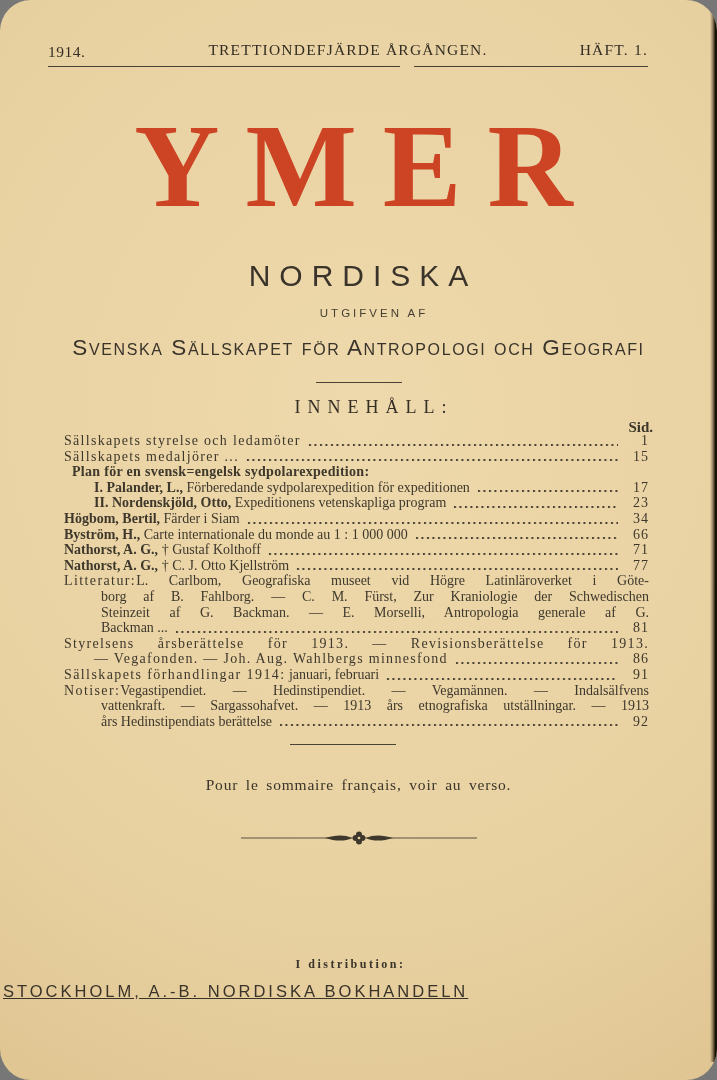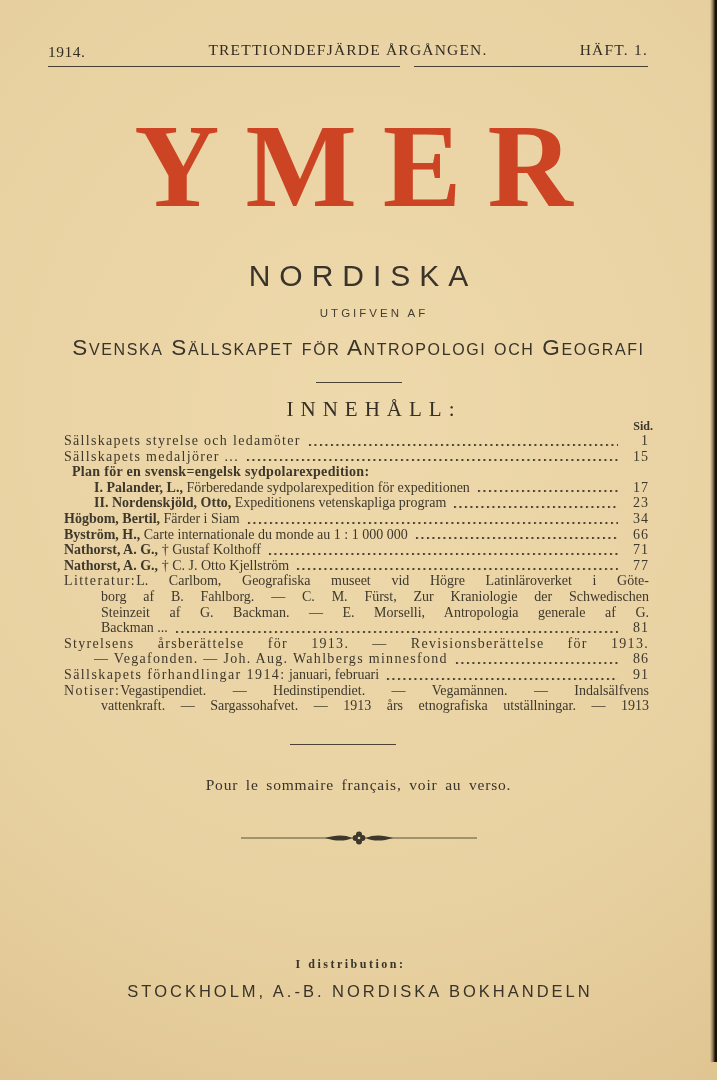--- a/index.html
+++ b/index.html
@@ -4,20 +4,21 @@
 <style>
   html,body{margin:0;padding:0;background:#777;}
   .page{
     position:relative;
     width:717px;height:1080px;
     overflow:hidden;
     background:
       radial-gradient(130% 95% at 50% 38%, #eed9ac 0%, #e8d1a1 50%, #ddc18d 84%, #d2b37e 100%);
     font-family:"Liberation Serif", serif;
     color:#3e382c;
+    border-radius:31px;
   }
   .edge{
     position:absolute;top:0;right:0;width:7px;height:1062px;
     background:linear-gradient(to right, rgba(40,30,15,0), rgba(40,30,15,.45) 40%, #191206 75%);
   }
   
   .hdr{position:absolute;top:41px;left:48px;right:69px;height:20px;
        font-size:15.5px;letter-spacing:1.2px;color:#332d23;}
   .hdr .yr{position:absolute;left:0;top:2px;letter-spacing:.5px;}
   .hdr .vol{position:absolute;left:0;right:0;text-align:center;top:0;}
@@ -45,23 +46,23 @@
   .society{
     position:absolute;top:335px;left:0;right:0;text-align:center;
     font-family:"Liberation Sans", sans-serif;
     font-variant:small-caps;
     font-size:22.5px;letter-spacing:1.6px;color:#39332a;
   }
   .rule-s{position:absolute;top:382px;left:316px;width:86px;border-top:1.3px solid #4a4234;}
   
   .innehall{
     position:absolute;top:397px;left:0;right:0;text-align:center;
-    font-size:21px;letter-spacing:7px;text-indent:7px;color:#352f25;padding-left:24px;
+    font-size:18px;letter-spacing:7px;text-indent:7px;color:#352f25;padding-left:24px;
   }
-  .sid{position:absolute;top:419px;right:64px;font-size:12px;font-weight:bold;color:#3e382c;}
+  .sid{position:absolute;top:419px;right:64px;font-size:15px;font-weight:bold;color:#3e382c;}
   .toc{position:absolute;top:433px;left:64px;width:585px;font-size:14px;line-height:15.6px;}
   .toc-line{display:flex;align-items:baseline;white-space:pre;}
   .toc-line .pre{font-weight:bold;}
   .toc-line.spfx .pre{font-weight:normal;letter-spacing:1.4px;}
   .toc-line.sp .pre,.toc-line.sp .txt{letter-spacing:1.3px;}
   .toc-line.bold .txt{font-weight:bold;letter-spacing:.3px;margin-left:8px;}
   .toc-line.ind1{padding-left:30px;}
   .toc-line.ind2{padding-left:37px;}
   .leader{
     flex:1;align-self:flex-end;height:4px;margin:0 5px 2px 7px;
@@ -75,23 +76,23 @@
   .french{
     position:absolute;top:776px;left:0;right:0;text-align:center;
     font-size:15.5px;letter-spacing:.8px;word-spacing:3px;color:#3a342a;
   }
   .orn{position:absolute;top:830px;left:0;right:0;text-align:center;}
   .dist{
     position:absolute;top:957px;left:0;right:16px;text-align:center;
     font-size:12px;font-weight:bold;letter-spacing:2.5px;color:#3a342a;
   }
   .publisher{
-    position:absolute;top:982px;left:0;right:0;text-align:center;
+    position:absolute;top:982px;left:0;right:0;text-align:left;
     font-family:"Liberation Sans", sans-serif;
-    font-size:16.5px;letter-spacing:3px;text-indent:3px;color:#39332a;
+    font-size:16.5px;letter-spacing:3px;text-indent:3px;color:#39332a;text-decoration:underline;
   }
 </style>
 </head>
 <body>
 
 <div class="page">
 
   <div class="hdr">
     <span class="yr">1914.</span>
     <span class="vol">TRETTIONDEFJÄRDE ÅRGÅNGEN.</span>
@@ -121,20 +122,21 @@
     <div class="toc-line"><span class="pre">Nathorst, A. G.,</span><span class="txt"> † C. J. Otto Kjellström</span><span class="leader"></span><span class="pg">77</span></div>
     <div class="toc-line spfx nolead fill"><span class="pre">Litteratur:</span><span class="txt"> L. Carlbom, Geografiska museet vid Högre Latinläroverket i Göte-</span></div>
     <div class="toc-line ind2 nolead fill"><span class="txt">borg af B. Fahlborg. — C. M. Fürst, Zur Kraniologie der Schwedischen</span></div>
     <div class="toc-line ind2 nolead fill"><span class="txt">Steinzeit af G. Backman. — E. Morselli, Antropologia generale af G.</span></div>
     <div class="toc-line ind2"><span class="txt">Backman ...</span><span class="leader"></span><span class="pg">81</span></div>
     <div class="toc-line sp nolead fill"><span class="txt">Styrelsens årsberättelse för 1913. — Revisionsberättelse för 1913.</span></div>
     <div class="toc-line sp ind1"><span class="txt">— Vegafonden. — Joh. Aug. Wahlbergs minnesfond</span><span class="leader"></span><span class="pg">86</span></div>
     <div class="toc-line spfx"><span class="pre">Sällskapets förhandlingar 1914:</span><span class="txt"> januari, februari</span><span class="leader"></span><span class="pg">91</span></div>
     <div class="toc-line spfx nolead fill"><span class="pre">Notiser:</span><span class="txt"> Vegastipendiet. — Hedinstipendiet. — Vegamännen. — Indalsälfvens</span></div>
     <div class="toc-line ind2 nolead fill"><span class="txt">vattenkraft. — Sargassohafvet. — 1913 års etnografiska utställningar. — 1913</span></div>
+    <div class="toc-line ind2"><span class="txt">års Hedinstipendiats berättelse</span><span class="leader"></span><span class="pg">92</span></div>
   </div>
 
   <div class="rule-m"></div>
 
   <div class="french">Pour le sommaire français, voir au verso.</div>
 
   <div class="orn">
     <svg width="240" height="16" viewBox="0 0 240 16">
       <line x1="2" y1="8" x2="238" y2="8" stroke="#4a4335" stroke-width="0.9"></line>
       <path d="M86 8 C96 4.8,106 4.4,113 8 C106 11.6,96 11.2,86 8 Z" fill="#3e382c"></path>

